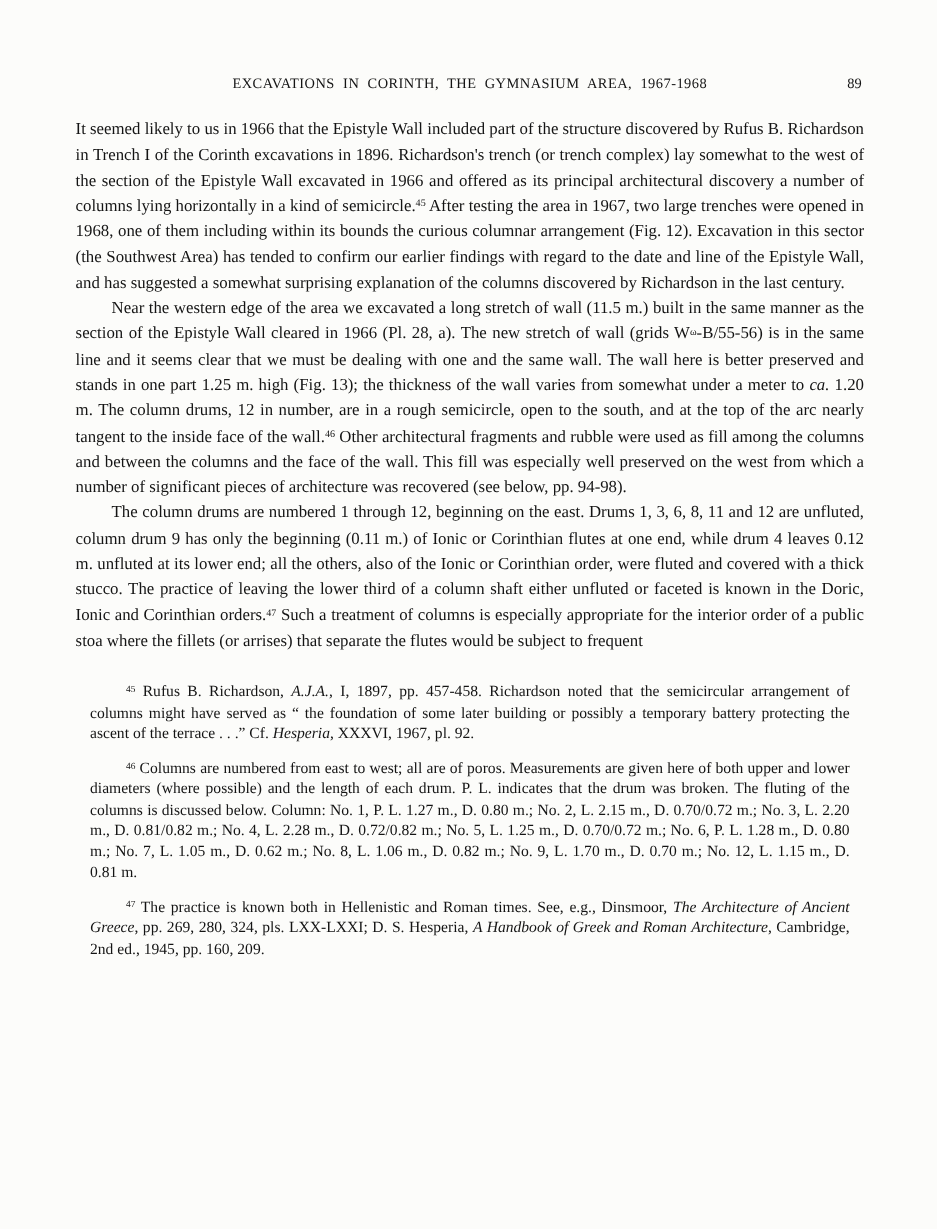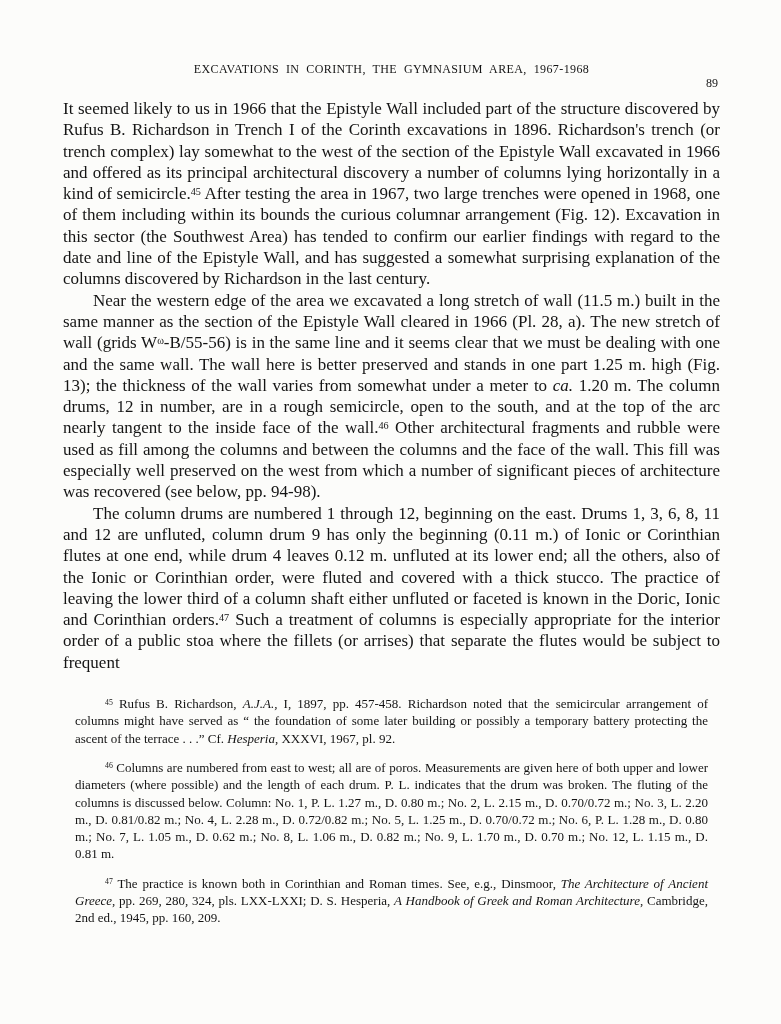--- a/index.html
+++ b/index.html
@@ -21,27 +21,27 @@
     margin-bottom: 20px;
     font-size: 12px;
     line-height: 17px;
     text-align: center;
     letter-spacing: 0.4px;
     word-spacing: 3.5px;
     white-space: nowrap;
   }
   .page-number {
     position: absolute;
-    right: 2px; top: 14px;
+    right: 2px; top: 0;
     letter-spacing: 0;
     word-spacing: normal;
   }
   .body-text p {
     margin: 0;
-    font-size: 17px;
+    font-size: 14px;
     line-height: 21.3px;
     text-align: justify;
   }
   .body-text p.indent { text-indent: 30px; }
   .footnotes { margin-top: 22px; }
   .footnotes p {
     margin: 12px;
     font-size: 13px;
     line-height: 17.3px;
     text-align: justify;
@@ -67,15 +67,15 @@
 
   <main class="body-text" id="body-text">
       <p><span>It seemed likely to us in 1966 that the Epistyle Wall included part of the structure discovered by Rufus B. Richardson in Trench I of the Corinth excavations in 1896. Richardson's trench (or trench complex) lay somewhat to the west of the section of the Epistyle Wall excavated in 1966 and offered as its principal architectural discovery a number of columns lying horizontally in a kind of semicircle.</span><sup>45</sup><span> After testing the area in 1967, two large trenches were opened in 1968, one of them including within its bounds the curious columnar arrangement (Fig. 12). Excavation in this sector (the Southwest Area) has tended to confirm our earlier findings with regard to the date and line of the Epistyle Wall, and has suggested a somewhat surprising explanation of the columns discovered by Richardson in the last century.</span></p>
       <p class="indent"><span>Near the western edge of the area we excavated a long stretch of wall (11.5 m.) built in the same manner as the section of the Epistyle Wall cleared in 1966 (Pl. 28, a). The new stretch of wall (grids W</span><sup>ω</sup><span>-B/55-56) is in the same line and it seems clear that we must be dealing with one and the same wall. The wall here is better preserved and stands in one part 1.25 m. high (Fig. 13); the thickness of the wall varies from somewhat under a meter to </span><i>ca.</i><span> 1.20 m. The column drums, 12 in number, are in a rough semicircle, open to the south, and at the top of the arc nearly tangent to the inside face of the wall.</span><sup>46</sup><span> Other architectural fragments and rubble were used as fill among the columns and between the columns and the face of the wall. This fill was especially well preserved on the west from which a number of significant pieces of architecture was recovered (see below, pp. 94-98).</span></p>
       <p class="indent"><span>The column drums are numbered 1 through 12, beginning on the east. Drums 1, 3, 6, 8, 11 and 12 are unfluted, column drum 9 has only the beginning (0.11 m.) of Ionic or Corinthian flutes at one end, while drum 4 leaves 0.12 m. unfluted at its lower end; all the others, also of the Ionic or Corinthian order, were fluted and covered with a thick stucco. The practice of leaving the lower third of a column shaft either unfluted or faceted is known in the Doric, Ionic and Corinthian orders.</span><sup>47</sup><span> Such a treatment of columns is especially appropriate for the interior order of a public stoa where the fillets (or arrises) that separate the flutes would be subject to frequent</span></p>
     </main>
 
   <section class="footnotes" id="footnotes">
       <p><sup>45</sup><span> Rufus B. Richardson, </span><i>A.J.A.</i><span>, I, 1897, pp. 457-458. Richardson noted that the semicircular arrangement of columns might have served as “ the foundation of some later building or possibly a temporary battery protecting the ascent of the terrace . . .” Cf. </span><i>Hesperia</i><span>, XXXVI, 1967, pl. 92.</span></p>
       <p><sup>46</sup><span> Columns are numbered from east to west; all are of poros. Measurements are given here of both upper and lower diameters (where possible) and the length of each drum. P. L. indicates that the drum was broken. The fluting of the columns is discussed below. Column: No. 1, P. L. 1.27 m., D. 0.80 m.; No. 2, L. 2.15 m., D. 0.70/0.72 m.; No. 3, L. 2.20 m., D. 0.81/0.82 m.; No. 4, L. 2.28 m., D. 0.72/0.82 m.; No. 5, L. 1.25 m., D. 0.70/0.72 m.; No. 6, P. L. 1.28 m., D. 0.80 m.; No. 7, L. 1.05 m., D. 0.62 m.; No. 8, L. 1.06 m., D. 0.82 m.; No. 9, L. 1.70 m., D. 0.70 m.; No. 12, L. 1.15 m., D. 0.81 m.</span></p>
-      <p><sup>47</sup><span> The practice is known both in Corinthian and Roman times. See, e.g., Dinsmoor, </span><i>The Architecture of Ancient Greece</i><span>, pp. 269, 280, 324, pls. LXX-LXXI; D. S. Hesperia, </span><i>A Handbook of Greek and Roman Architecture</i><span>, Cambridge, 2nd ed., 1945, pp. 160, 209.</span></p>
+      <p><sup>47</sup><span> The practice is known both in Hellenistic and Roman times. See, e.g., Dinsmoor, </span><i>The Architecture of Ancient Greece</i><span>, pp. 269, 280, 324, pls. LXX-LXXI; D. S. Hesperia, </span><i>A Handbook of Greek and Roman Architecture</i><span>, Cambridge, 2nd ed., 1945, pp. 160, 209.</span></p>
     </section>
 </div>
 
 </body></html>

